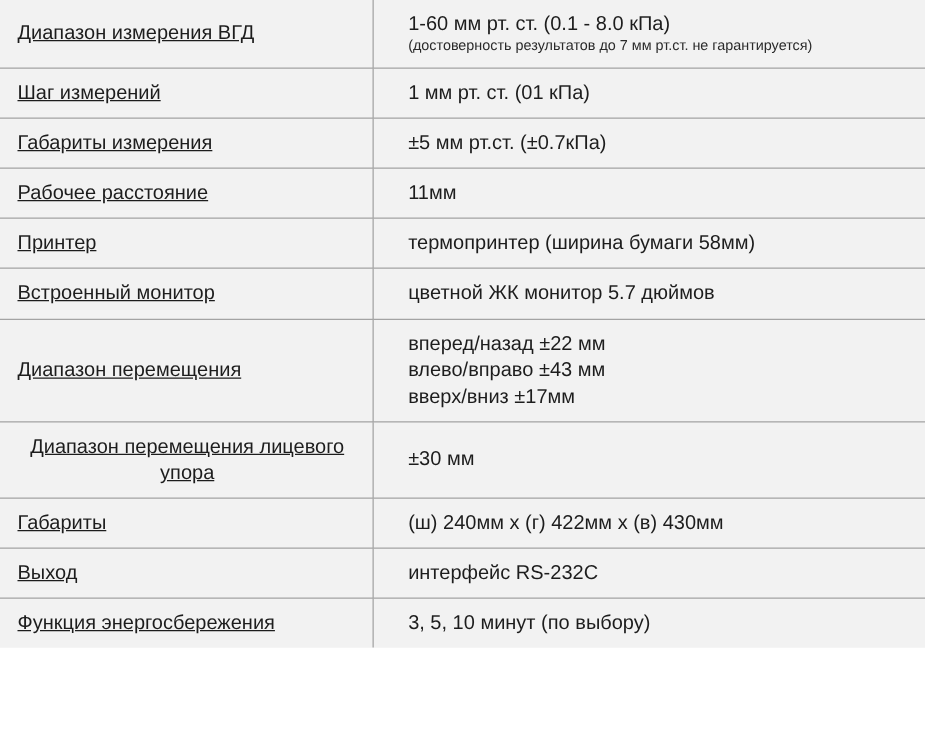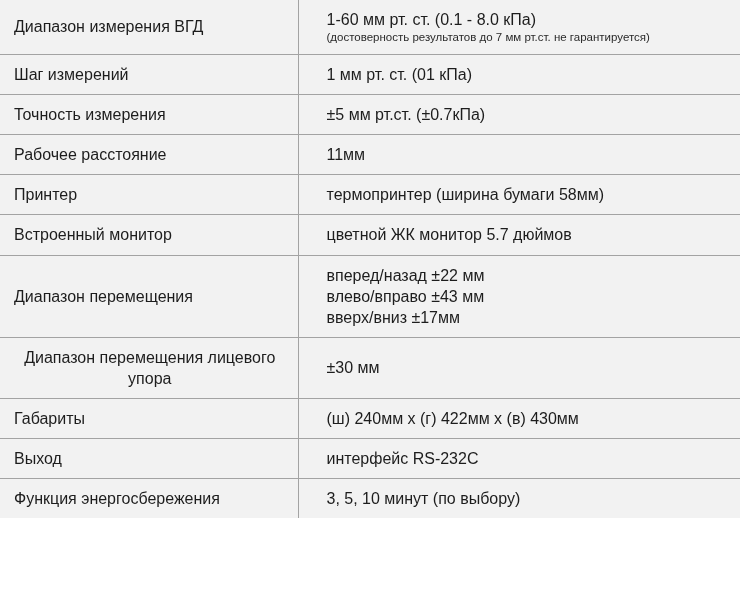--- a/index.html
+++ b/index.html
@@ -26,20 +26,21 @@
     border: 1px solid #a3a3a3;
     background: #f2f2f2;
     vertical-align: middle;
     padding: 9px 12px 9px 14px;
     font-size: 16px;
     line-height: 1.32;
     color: #1d1d1d;
   }
   .spec-table tr td:first-child {
     border-left: none;
+    text-decoration: underline;
   }
   .spec-table tr td:last-child {
     border-right: none;
   }
   .spec-table tr:first-child td {
     border-top: none;
   }
   .spec-table tr:last-child td {
     border-bottom: none;
   }
@@ -80,21 +81,21 @@
       <td class="value">
         <span>1-60 мм рт. ст. (0.1 - 8.0 кПа)</span>
         <span class="sub-note">(достоверность результатов до 7 мм рт.ст. не гарантируется)</span>
       </td>
     </tr>
     <tr>
       <td class="label">Шаг измерений</td>
       <td class="value">1 мм рт. ст. (01 кПа)</td>
     </tr>
     <tr>
-      <td class="label">Точность измерения</td>
+      <td class="label">Габариты измерения</td>
       <td class="value">±5 мм рт.ст. (±0.7кПа)</td>
     </tr>
     <tr>
       <td class="label">Рабочее расстояние</td>
       <td class="value">11мм</td>
     </tr>
     <tr>
       <td class="label">Принтер</td>
       <td class="value">термопринтер (ширина бумаги 58мм)</td>
     </tr>

